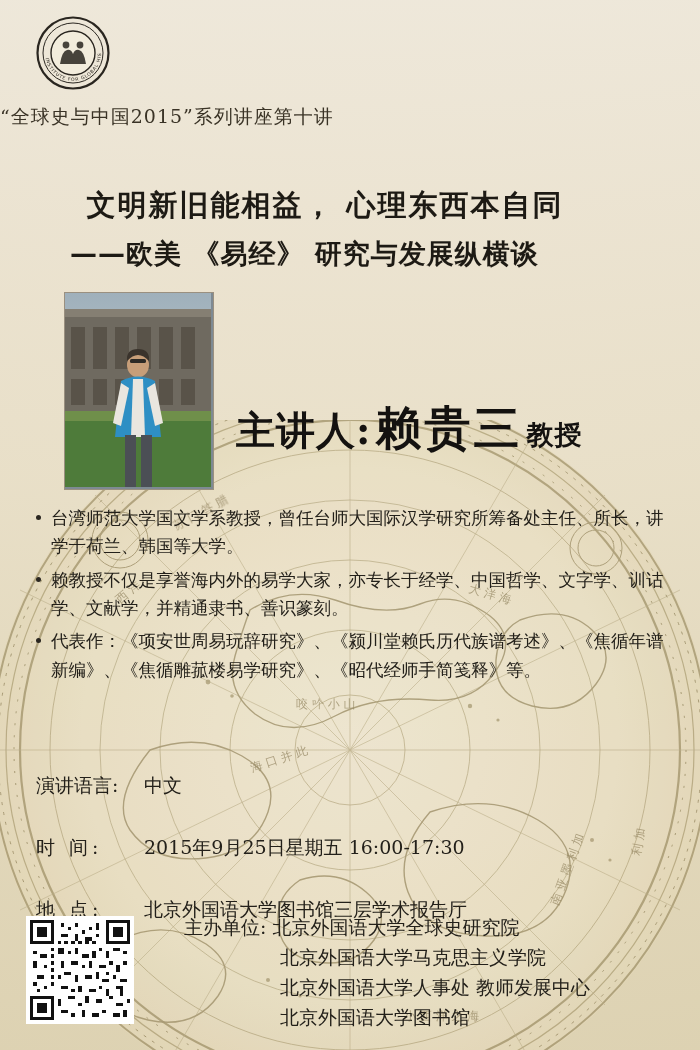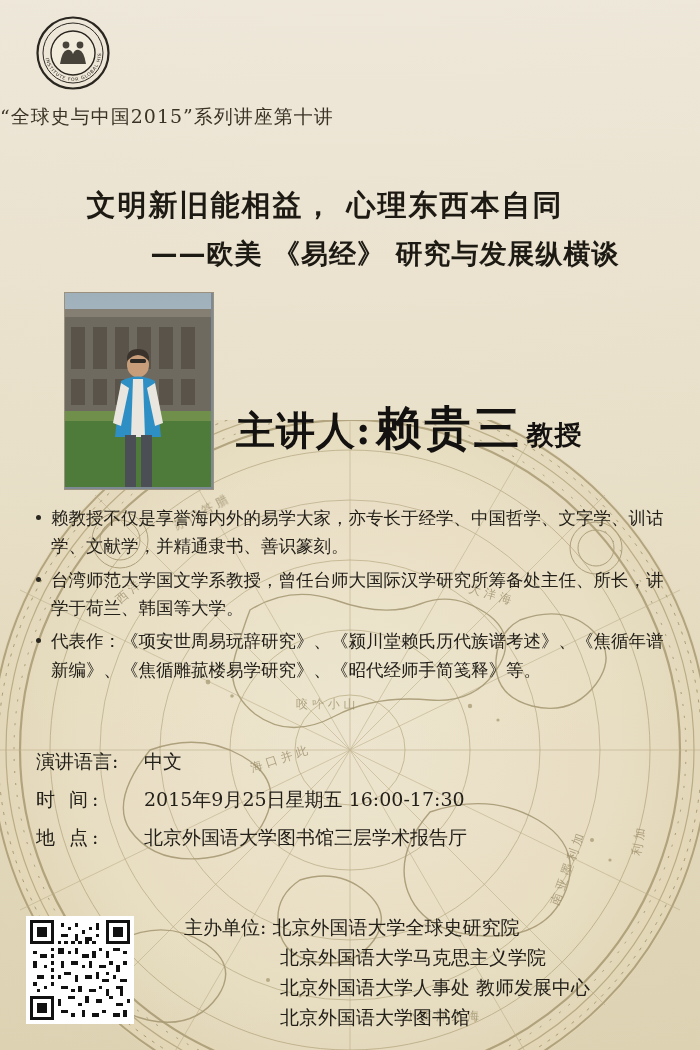--- a/index.html
+++ b/index.html
@@ -77,21 +77,20 @@
     font-weight: bold;
     color: #1d1a14;
     letter-spacing: 2px;
     font-family: "DejaVu Serif", serif;
   }
   .title-sub {
     position: absolute;
     left: 0;
     top: 236px;
     width: 700px;
-    text-align: center;
     padding-left: 70px;
     box-sizing: border-box;
     font-size: 27px;
     font-weight: bold;
     color: #1d1a14;
     letter-spacing: 1px;
     font-family: "DejaVu Serif", serif;
   }
 
   
@@ -172,20 +171,21 @@
     color: #23201a;
     font-size: 19px;
     line-height: 38px;
     font-family: "DejaVu Serif", serif;
   }
   .details .row { white-space: nowrap; }
   .details .k {
     display: inline-block;
     width: 108px;
     letter-spacing: 0px;
+    margin-top: 24px;
   }
   .details .k.sp2 { letter-spacing: 4px; }
 
   
   .organizers {
     position: absolute;
     left: 150px;
     top: 912px;
     width: 520px;
     color: #23201a;
@@ -366,22 +366,22 @@
     </svg>
   </div>
 
   <div class="speaker">
     <span class="lbl">主讲人:</span>
     <span class="nm">赖贵三</span>
     <span class="ttl">教授</span>
   </div>
 
   <div class="bio">
+    <div class="item">台湾师范大学国文学系教授，曾任台师大国际汉学研究所筹备处主任、所长，讲学于荷兰、韩国等大学。</div>
     <div class="item">赖教授不仅是享誉海内外的易学大家，亦专长于经学、中国哲学、文字学、训诂学、文献学，并精通隶书、善识篆刻。</div>
-    <div class="item">台湾师范大学国文学系教授，曾任台师大国际汉学研究所筹备处主任、所长，讲学于荷兰、韩国等大学。</div>
     <div class="item">代表作：《项安世周易玩辞研究》、《颍川堂赖氏历代族谱考述》、《焦循年谱新编》、《焦循雕菰楼易学研究》、《昭代经师手简笺释》等。</div>
   </div>
 
   <div class="details">
     <div class="row">
       <span class="k">演讲语言:</span><span>中文</span>
     </div>
     <div class="row">
       <span class="k sp2">时 间:</span><span>2015年9月25日星期五  16:00-17:30</span>
     </div>

